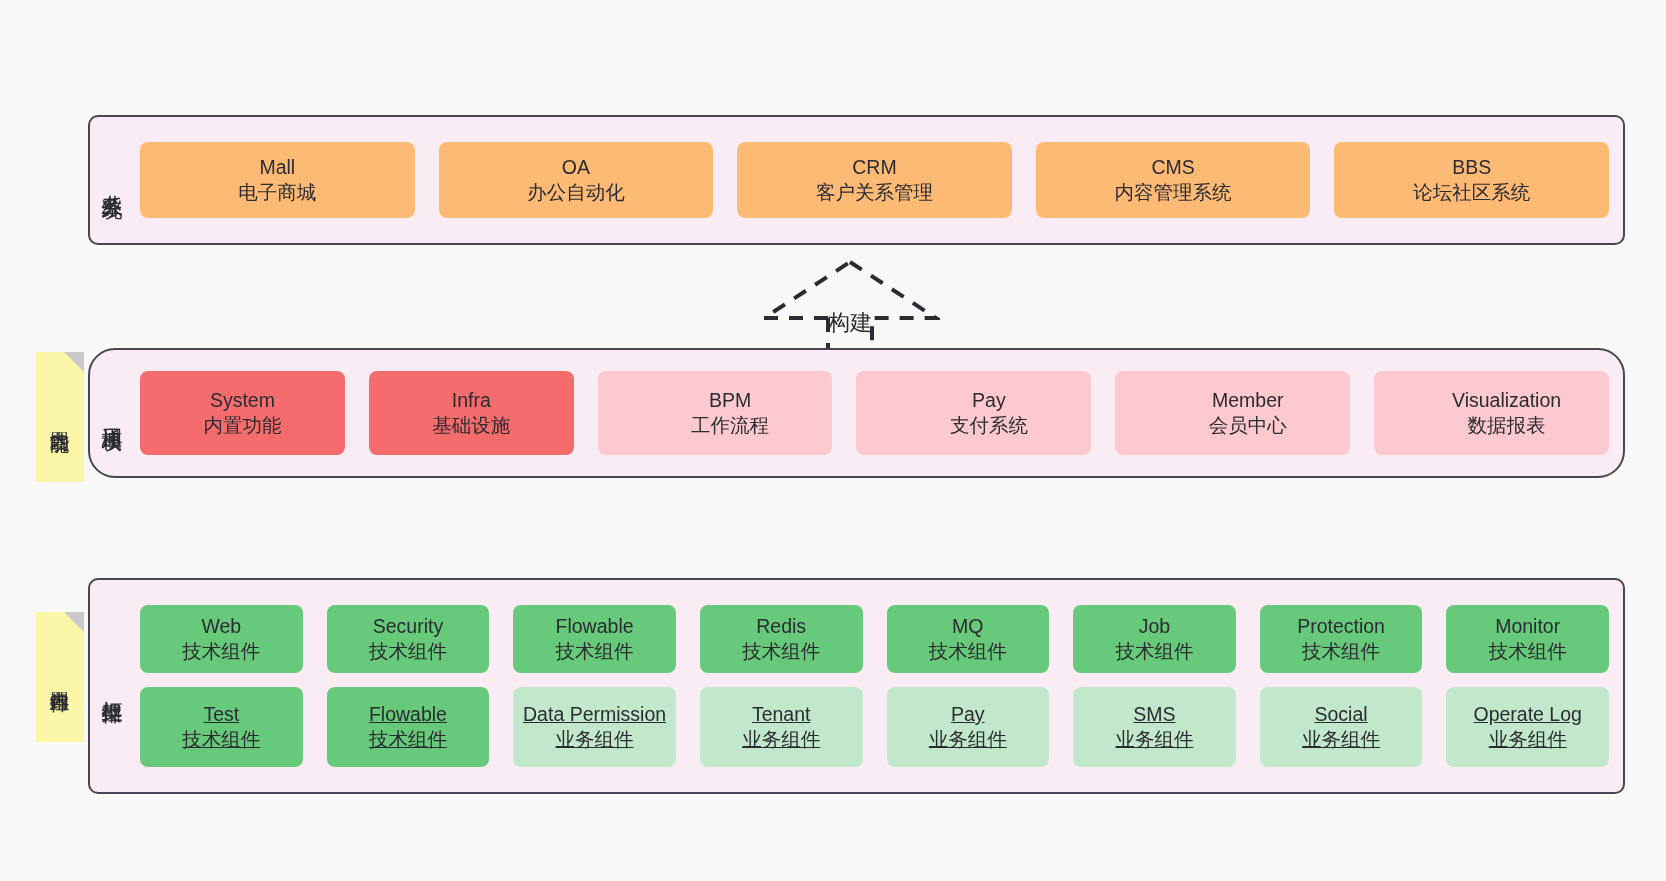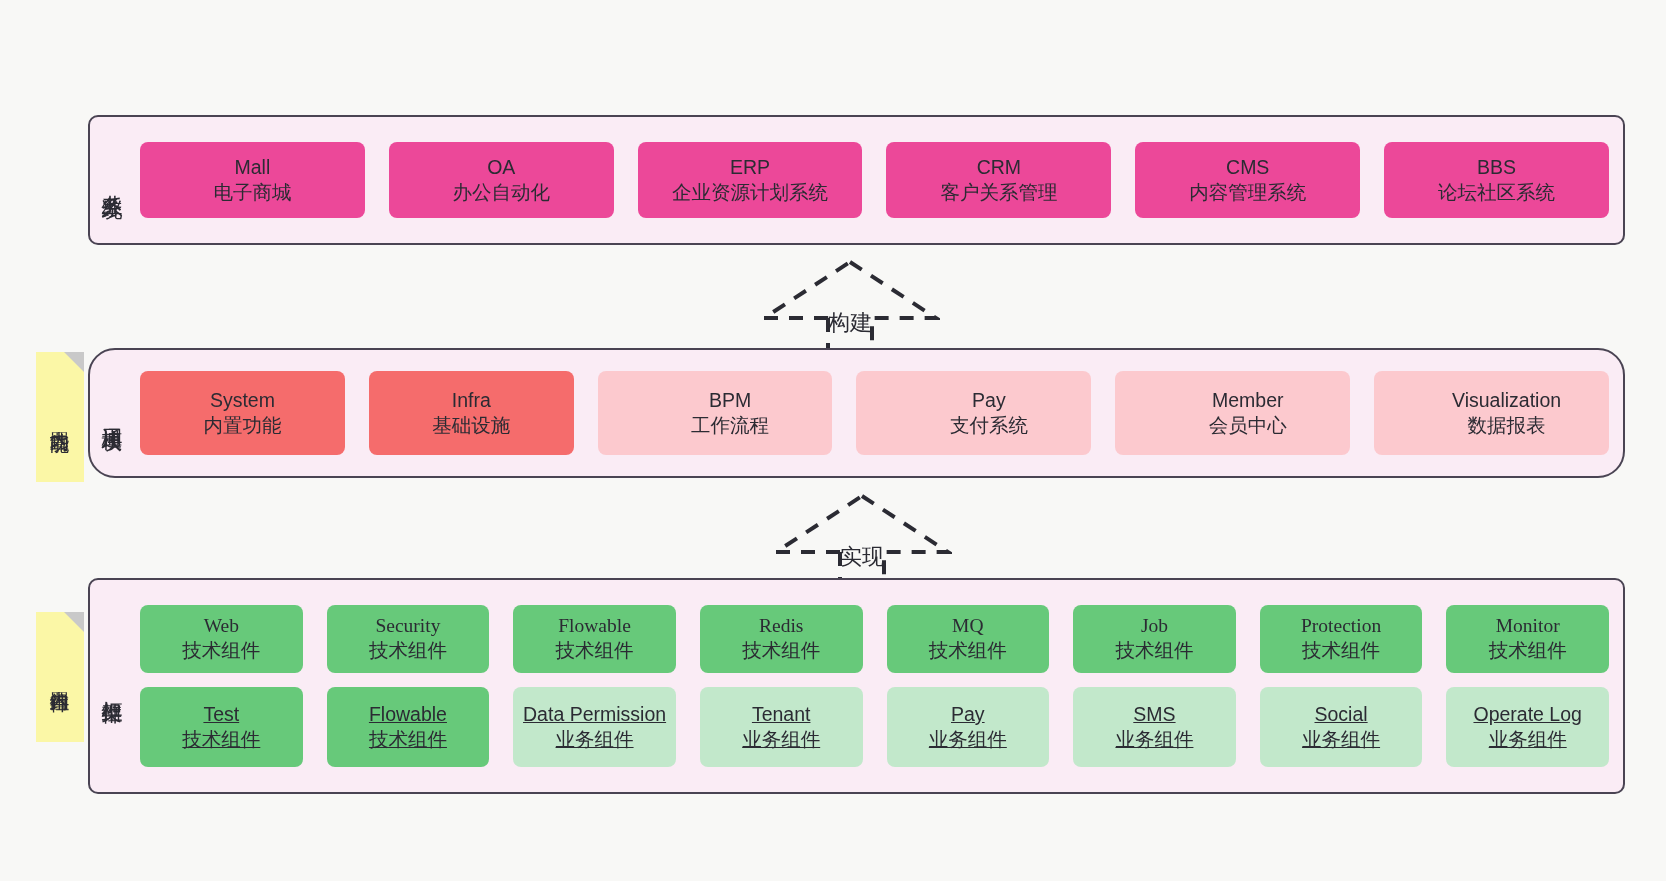--- a/index.html
+++ b/index.html
@@ -79,21 +79,21 @@
     line-height: 1.28;
     color: #2b2b33;
     padding: 6px 4px;
     box-sizing: border-box;
   }
   .card .l1 { white-space: nowrap; }
   .card.wrap .l1 { white-space: normal; }
   .card .l2 { white-space: nowrap; }
 
   
-  .c-blue        { background: #ec4899; }
+  .c-blue        { background: #fdba74; }
   .c-red         { background: #f56c6c; }
   .c-pink        { background: #fcc9ce; padding-left: 34px; }
   .c-green       { background: #67c97a; }
   .c-lightgreen  { background: #c2e8cb; }
 
   
   .sticky {
     position: absolute;
     width: 48px;
     background: #fbf7a6;
@@ -150,24 +150,20 @@
       <div class="row" style="height:76px;">
         <div class="card c-blue">
           <div class="l1">Mall</div>
           <div class="l2">电子商城</div>
         </div>
         <div class="card c-blue">
           <div class="l1">OA</div>
           <div class="l2">办公自动化</div>
         </div>
         <div class="card c-blue">
-          <div class="l1">ERP</div>
-          <div class="l2">企业资源计划系统</div>
-        </div>
-        <div class="card c-blue">
           <div class="l1">CRM</div>
           <div class="l2">客户关系管理</div>
         </div>
         <div class="card c-blue">
           <div class="l1">CMS</div>
           <div class="l2">内容管理系统</div>
         </div>
         <div class="card c-blue">
           <div class="l1">BBS</div>
           <div class="l2">论坛社区系统</div>
@@ -213,37 +209,31 @@
           <div class="l2">会员中心</div>
         </div>
         <div class="card c-pink">
           <div class="l1">Visualization</div>
           <div class="l2">数据报表</div>
         </div>
       </div>
     </div>
   </div>
 
-  <div class="arrow" style="left:772px; top:492px;">
-    <svg viewBox="0 0 180 92" preserveAspectRatio="none">
-      <path d="M90 4 L176 60 L112 60 L112 92 M68 60 L4 60 L90 4 M68 60 L68 92" fill="none" stroke="#2b2b33" stroke-width="4" stroke-dasharray="14 11" stroke-linecap="butt"></path>
-    </svg>
-    <div class="arrow-label">实现</div>
-  </div>
 
   <div class="sticky" style="left:36px; top:612px; height:130px;">
     <span class="fold"></span>
     <span>内置组件</span>
   </div>
 
   <div class="layer" id="layer-2" style="left:88px; top:578px; width:1537px; height:216px;">
     <div class="layer-title">框架组件</div>
     <div class="layer-body">
 
-      <div class="row" style="height:68px;font-family:Liberation Serif, serif;">
+      <div class="row" style="height:68px;">
         <div class="card c-green">
           <div class="l1">Web</div>
           <div class="l2">技术组件</div>
         </div>
         <div class="card c-green">
           <div class="l1">Security</div>
           <div class="l2">技术组件</div>
         </div>
         <div class="card c-green">
           <div class="l1">Flowable</div>

